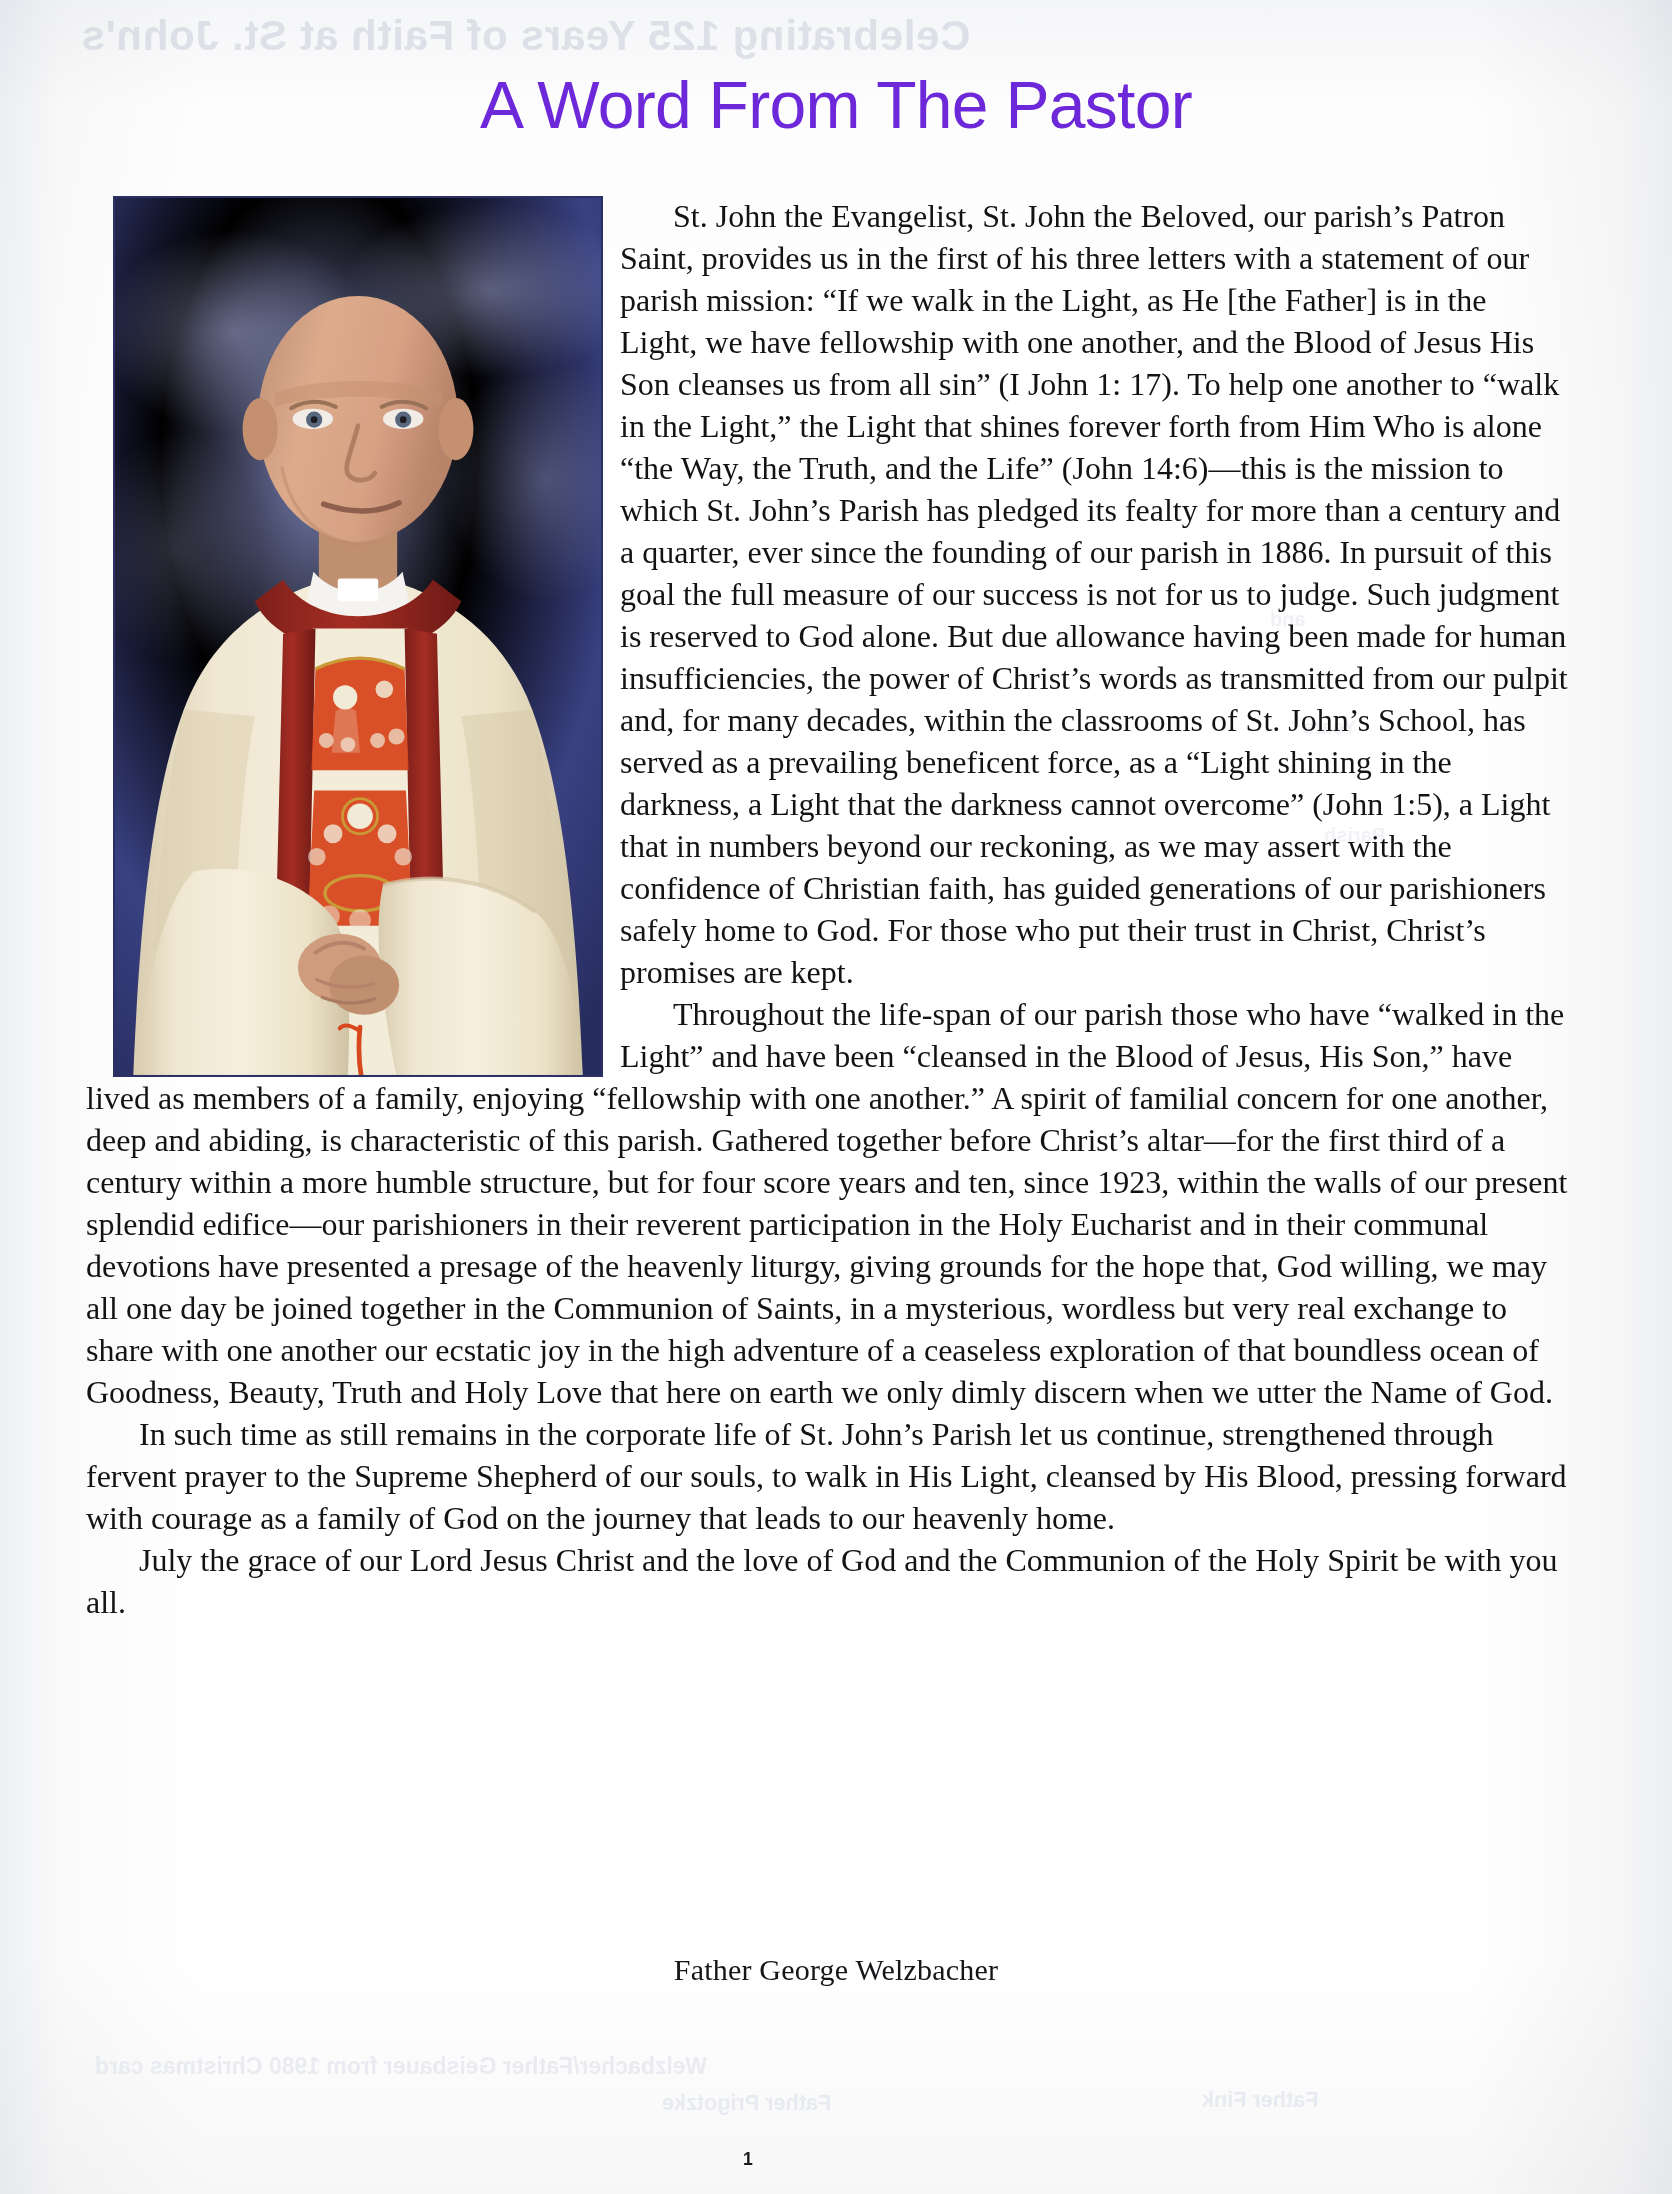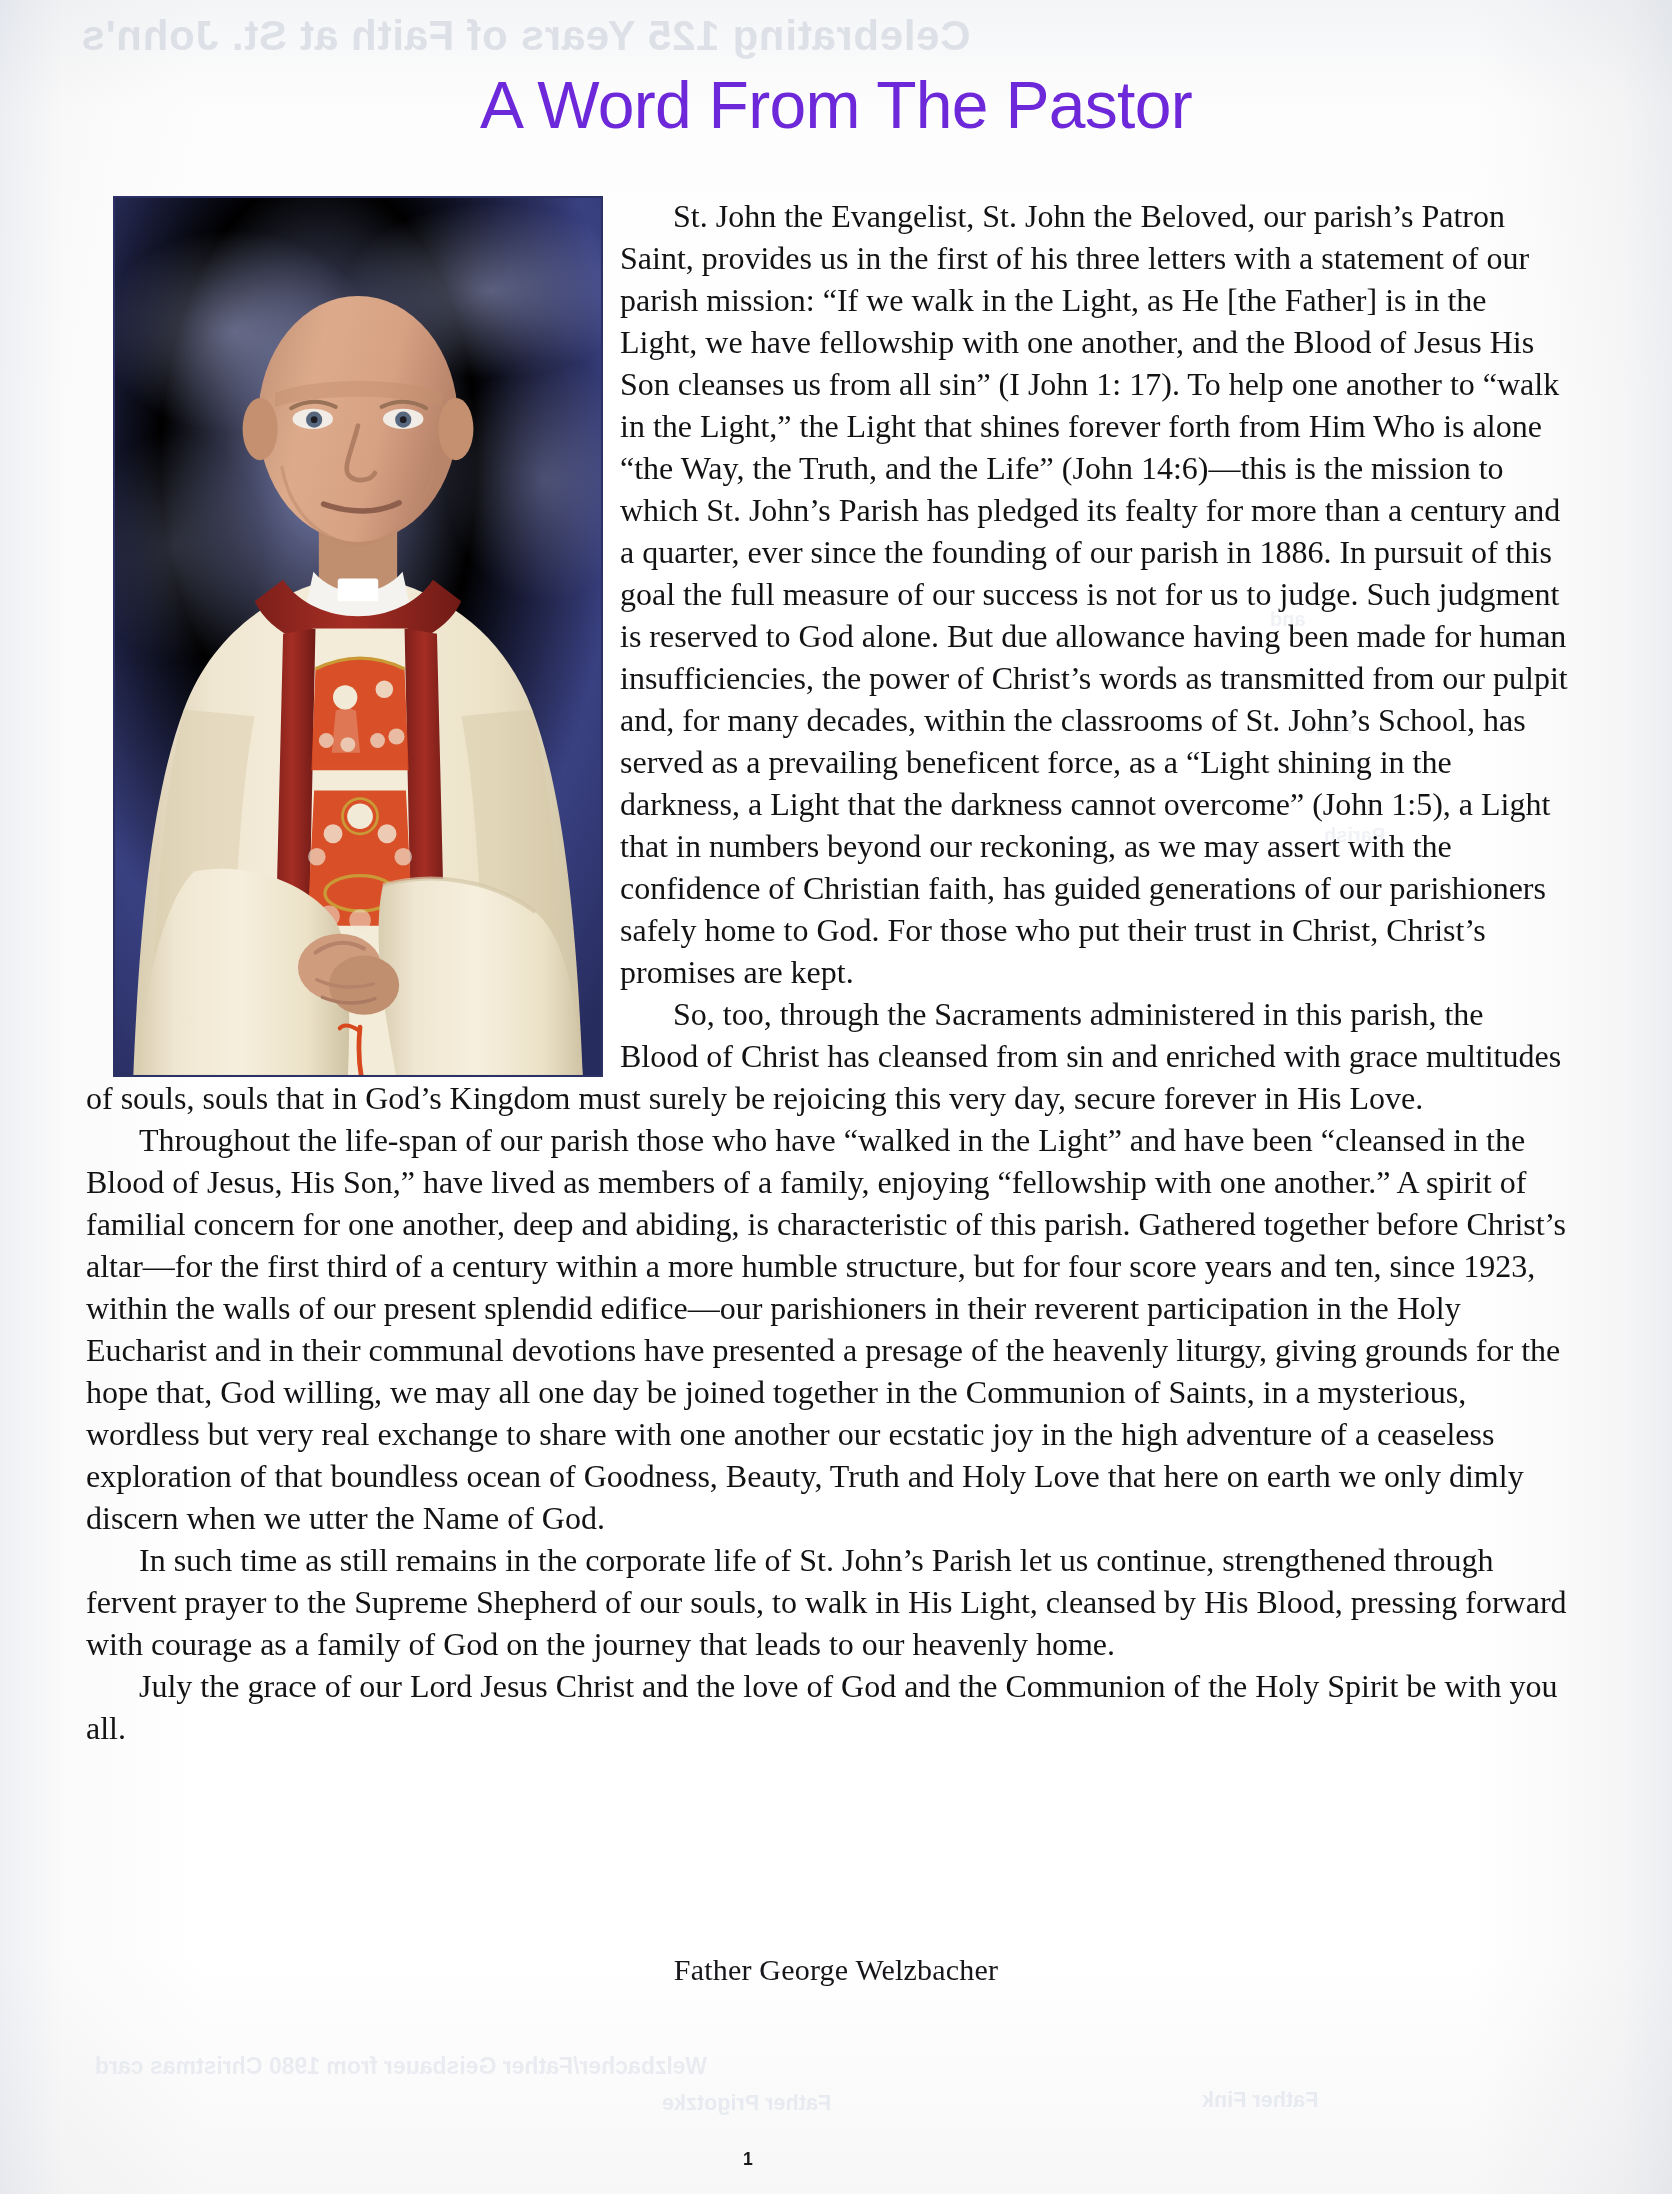--- a/index.html
+++ b/index.html
@@ -307,21 +307,20 @@
       <path d="M366 1236 q -22 -14 -30 -4" fill="none" stroke="#d8481f" stroke-width="6" stroke-linecap="round"></path>
 
       <rect x="0" y="0" width="726" height="1304" fill="none" stroke="#2b3164" stroke-width="6"></rect>
     </svg>
   </div>
 
   <div id="body-text">
     <div id="photo-float"></div>
 
     <p id="para-1">St. John the Evangelist, St. John the Beloved, our parish’s Patron Saint, provides us in the first of his three letters with a statement of our parish mission:  “If we walk in the Light, as He [the Father] is in the Light, we have fellowship with one another, and the Blood of Jesus His Son cleanses us from all sin” (I John 1: 17).  To help one another to “walk in the Light,” the Light that shines forever forth from Him Who is alone  “the Way, the Truth, and the Life”  (John 14:6)—this is the mission to which St. John’s Parish has pledged its fealty for more than a century and a quarter, ever since the founding of our parish in 1886.  In pursuit of this goal the full measure of our success is not for us to judge.  Such judgment is reserved to God alone.  But due allowance having been made for human insufficiencies, the power of Christ’s words as transmitted from our pulpit and, for many decades, within the classrooms of St. John’s School, has served as a prevailing beneficent force, as a “Light shining in the darkness, a Light that the darkness cannot overcome” (John 1:5), a Light that in numbers beyond our reckoning, as we may assert with the confidence of Christian faith, has guided generations of our parishioners safely home to God.   For those who put their trust in Christ, Christ’s promises are kept.</p>
-    <p class="flow-para">So, too, through the Sacraments administered in this parish, the Blood of Christ has cleansed from sin and enriched with grace multitudes of souls, souls that in God’s Kingdom must surely be rejoicing this very day, secure forever in His Love.</p>
     <p class="flow-para">Throughout the life-span of our parish those who have “walked in the Light” and have been “cleansed in the Blood of Jesus, His Son,” have lived as members of a family, enjoying “fellowship with one another.”  A spirit of familial concern for one another, deep and abiding, is characteristic of this parish.  Gathered together before Christ’s altar—for the first third of a century within a more humble structure, but for four score years and ten, since 1923, within the walls of our present splendid edifice—our parishioners in their reverent participation in the Holy Eucharist and in their communal devotions have presented a presage of the heavenly liturgy, giving grounds for the hope that, God willing, we may all one day be joined together in the Communion of Saints, in a mysterious, wordless but very real exchange to share with one another our ecstatic joy in the high adventure of a ceaseless exploration of that boundless ocean of  Goodness, Beauty, Truth and Holy Love that here on earth we only dimly discern when we utter the Name of God.</p>
     <p class="flow-para">In such time as still remains in the corporate life of St. John’s Parish let us continue, strengthened through fervent prayer to the Supreme Shepherd of our souls, to walk in His Light, cleansed by His Blood, pressing forward with courage as a family of God on the journey that leads to our heavenly home.</p>
     <p class="flow-para">July the grace of our Lord Jesus Christ and the love of God and the Communion of the Holy Spirit be with you all.</p>
   </div>
 
   <div id="signature">Father George Welzbacher</div>
 
   <div id="page-number">1</div>
 
 </div>

